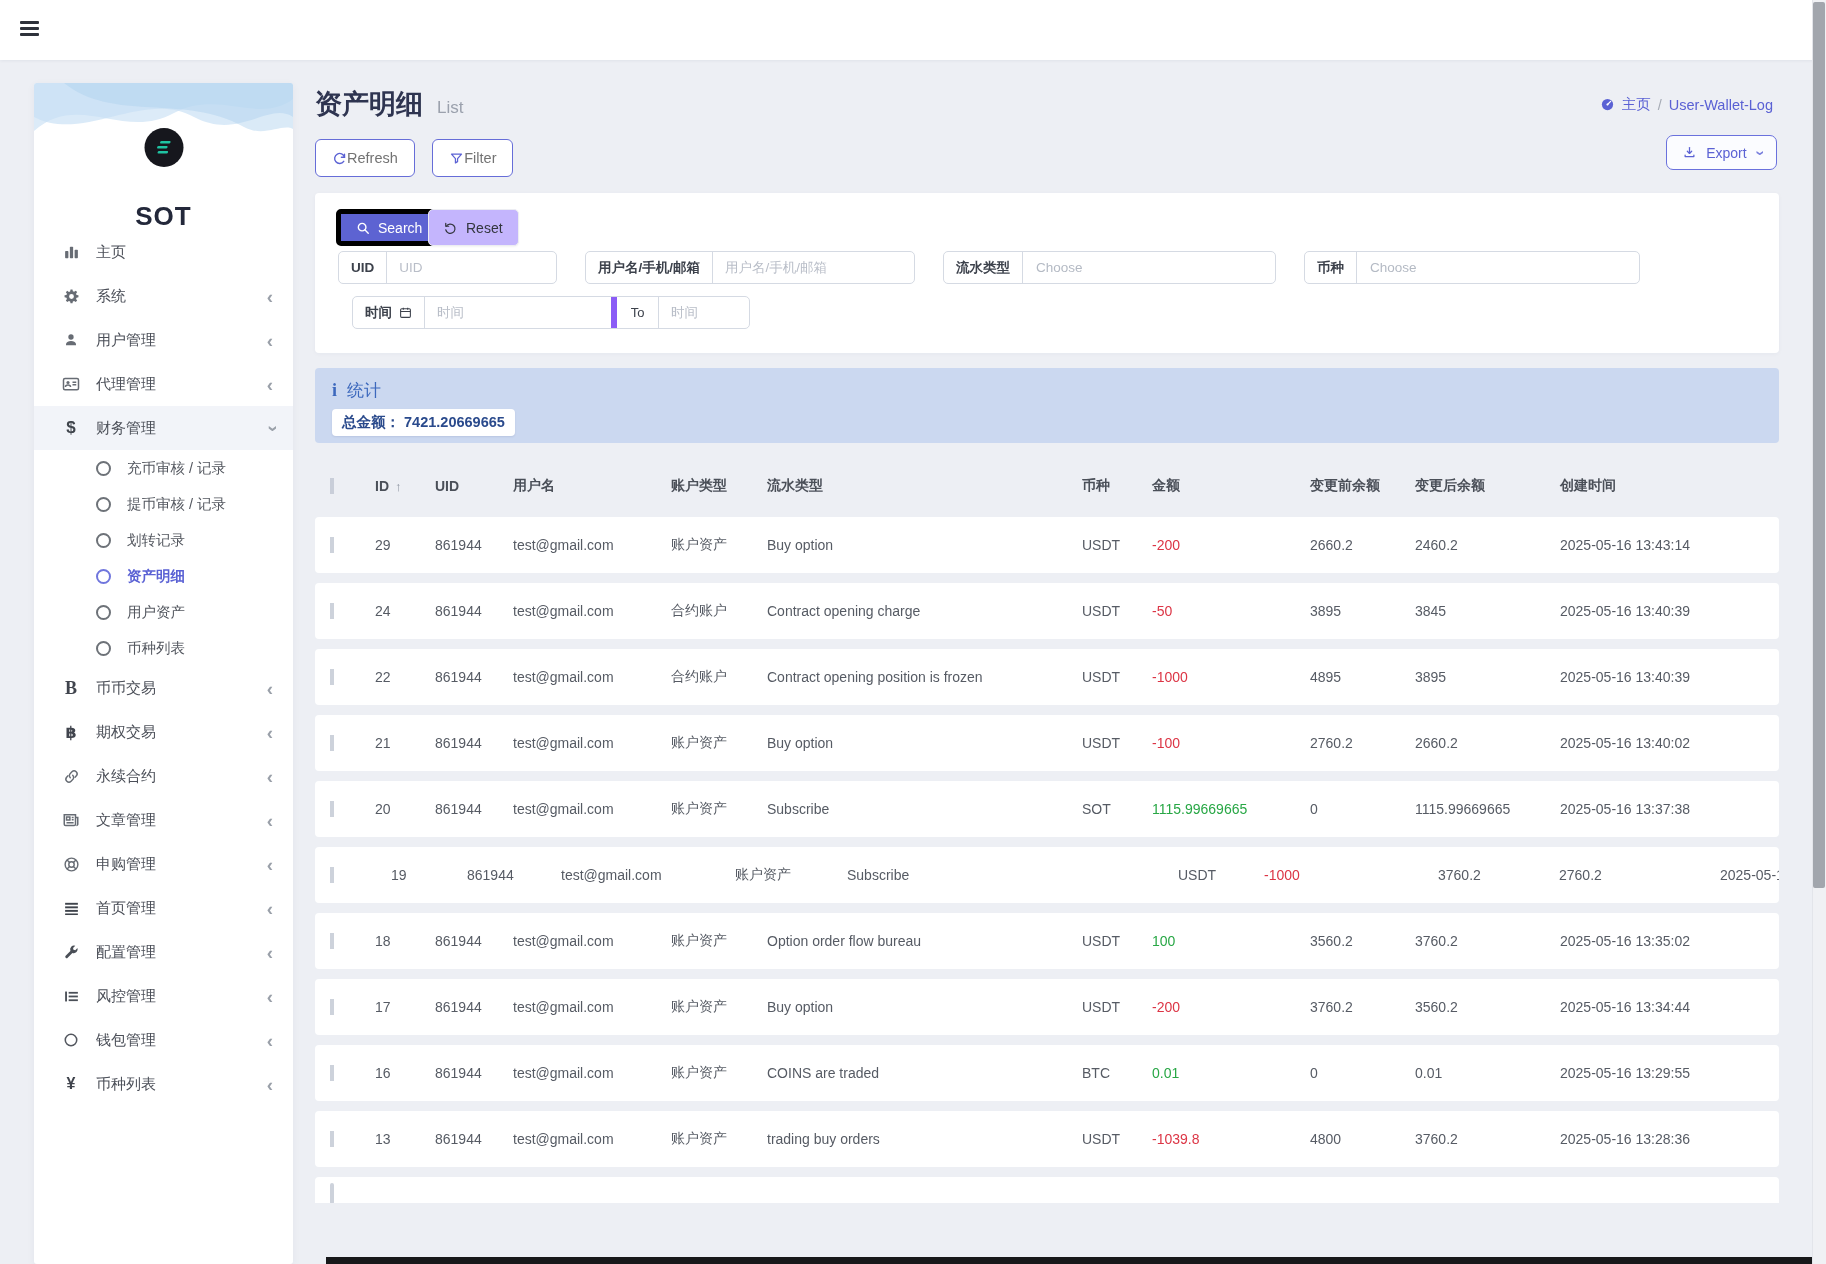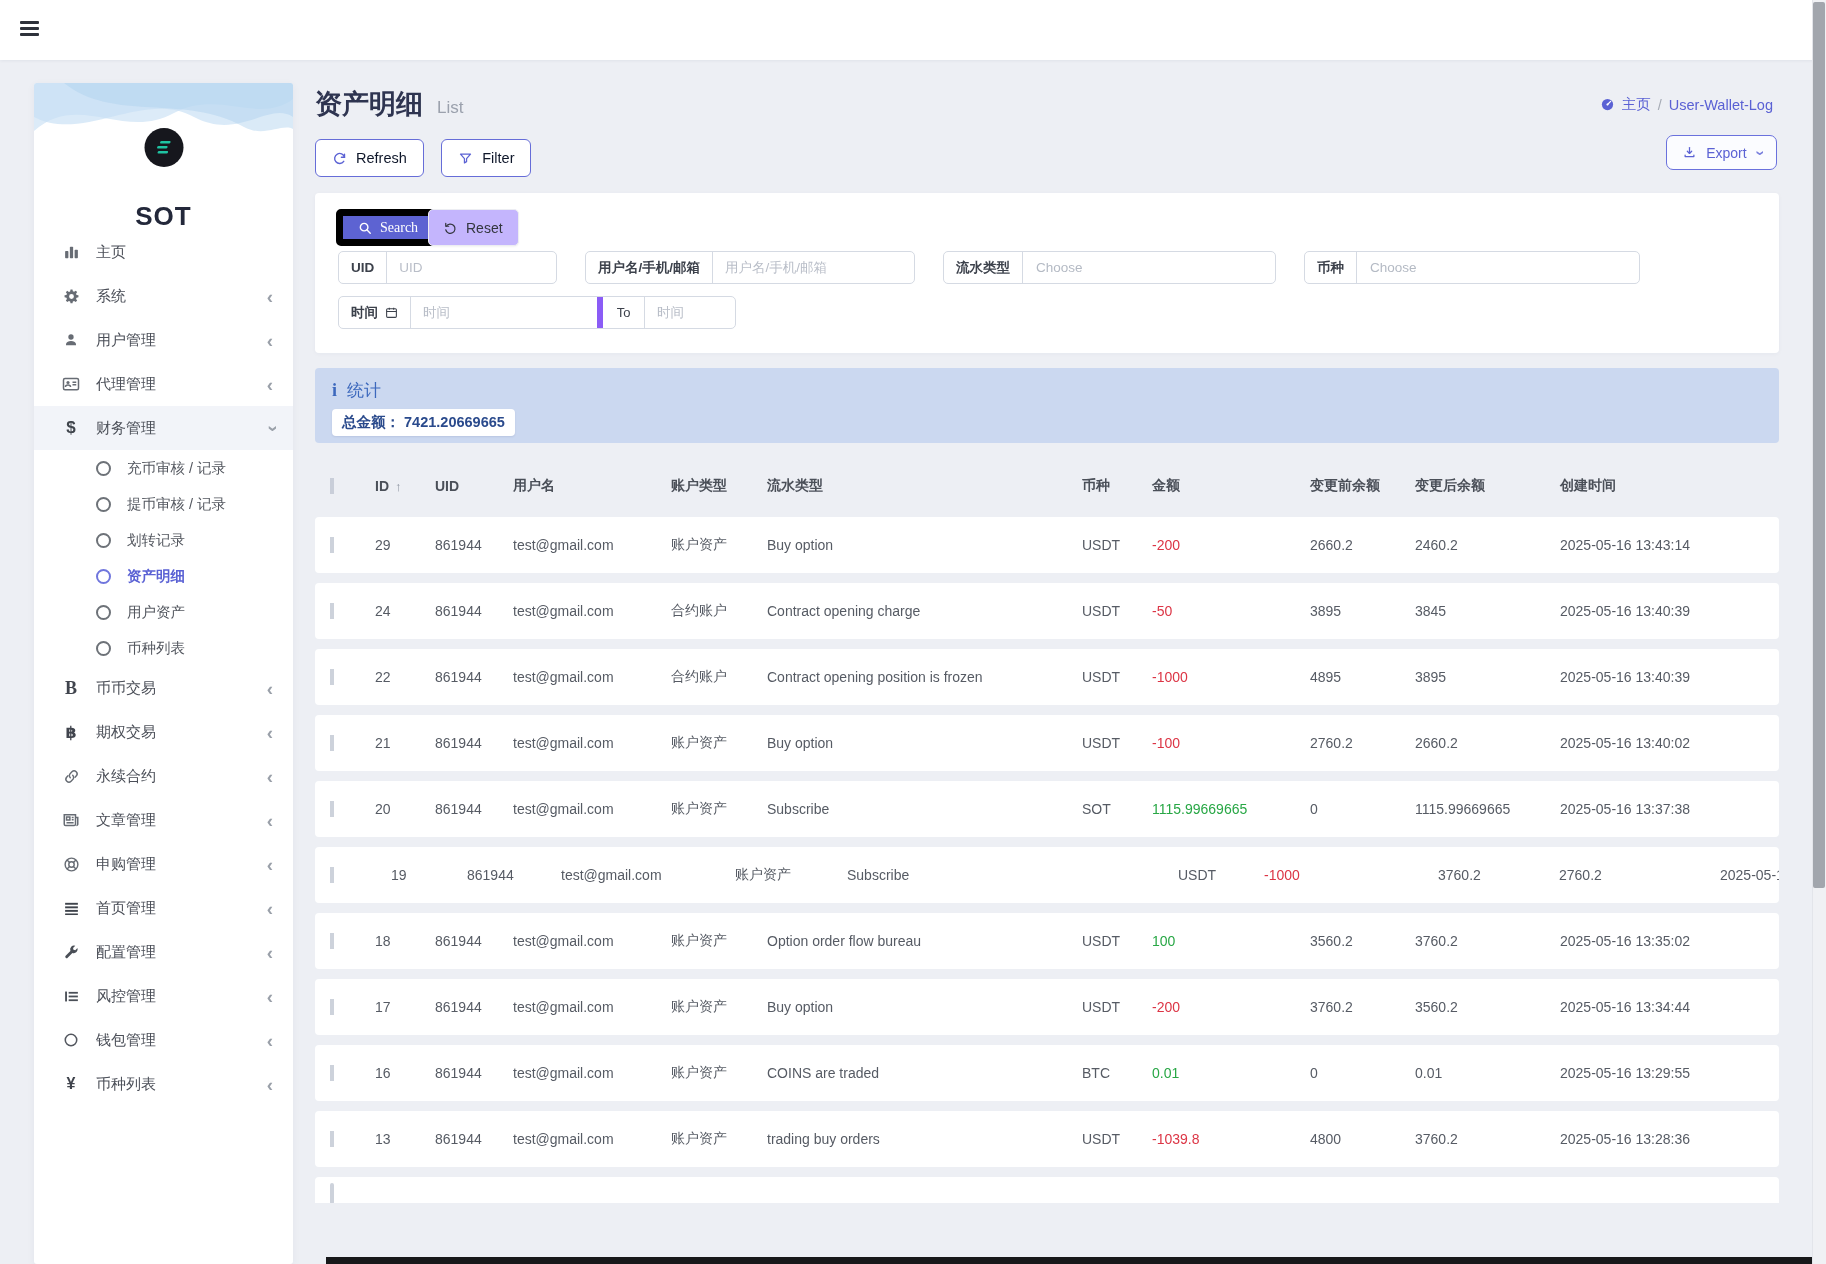--- a/index.html
+++ b/index.html
@@ -47,38 +47,38 @@
   .s-item.active .s-label { color:#5a61d4; font-weight:bold; }
   
   .main { position:absolute; left:315px; top:83px; width:1464px; height:1181px; }
   .page-header { position:absolute; top:3px; left:0; display:flex; align-items:baseline; }
   .title { font-size:27px; font-weight:bold; color:#2e3450; }
   .subtitle { font-size:17px; color:#9ba1ad; margin-left:14px; }
   .breadcrumb { position:absolute; right:6px; top:12px; font-size:14.5px; color:#5a61d4;
                 display:flex; align-items:center; gap:7px; }
   .crumb-sep { color:#a6abb5; }
   .toolbar { position:absolute; top:56px; left:0; width:100%; height:42px; }
-  .btn-outline { display:inline-flex; align-items:center; gap:9px; height:38px; padding:0 16px;
-                 border:1px solid #666dd8; color:#0f172a; background:#fff; border-radius:6px;
+  .btn-outline { display:inline-flex; align-items:center; height:38px; padding:0 16px;
+                 border:1px solid #666dd8; color:#737373; background:#fff; border-radius:6px;
                  font-size:14.5px; cursor:pointer; margin-right:13px; }
   .export-btn { position:absolute; right:2px; top:-4px; display:inline-flex; align-items:center; gap:9px;
                 height:35px; padding:0 15px; border:1px solid #6a71dd; color:#5b62d4; background:#fbfcff;
                 border-radius:7px; font-size:14px; cursor:pointer; }
   .export-chevron { font-size:16px; transform:rotate(-90deg); color:#7a80dd; font-weight:bold;}
   
   .filter-card { position:absolute; top:110px; left:0; width:1464px; height:160px; background:#fff;
                  border-radius:4px; box-shadow:0 1px 4px rgba(30,40,90,.04); }
   .search-btn { position:absolute; left:21px; top:16px; height:37px; padding:0 15px; background:#5d63d2;
-                border:7px solid #000000; color:#fff; border-radius:5px; display:flex; align-items:center;
-                gap:8px; font-size:14px; cursor:pointer;font-family:Liberation Serif, serif; }
+                border:5px solid #000000; color:#fff; border-radius:5px; display:flex; align-items:center;
+                gap:8px; font-size:14px; cursor:pointer; }
   .reset-btn { position:absolute; left:113px; top:16px; height:37px; padding:0 15px; background:#c4b5fd;
                border:1px solid #ecedf2; box-shadow:0 1px 2px rgba(0,0,0,.05); color:#33363e;
                border-radius:5px; display:flex; align-items:center; gap:8px; font-size:14px; cursor:pointer; }
   .f-row1 { position:absolute; top:58px; left:23px; display:flex; gap:28px; }
-  .f-row2 { position:absolute; top:103px; left:23px; display:flex;align-items:flex-end; }
+  .f-row2 { position:absolute; top:103px; left:37px; display:flex;align-items:flex-end; }
   .group { display:flex; height:33px; border:1px solid #d5dae3; border-radius:5px; overflow:hidden; background:#fff; }
   .g-label { display:flex; align-items:center; padding:0 12px; border-right:1px solid #d5dae3;
              font-size:13.5px; font-weight:bold; color:#3c414b; white-space:nowrap; gap:7px; }
   .g-input { border:none; outline:none; padding:0 12px; font-size:13.5px; color:#454a54; background:transparent; min-width:0;}
   .g-input::placeholder { color:#b9bec8; }
   .g-select { display:flex; align-items:center; padding:0 13px; font-size:13.5px; color:#b4bac4; flex:1; cursor:pointer;}
   .g-to { display:flex; align-items:center; justify-content:center; width:48px; border-left:6px solid #8b5cf6;
           border-right:1px solid #d5dae3; font-size:13px; color:#3c414b; }
   
   .stats { position:absolute; top:285px; left:0; width:1464px; height:75px; background:#cbd8f0;

